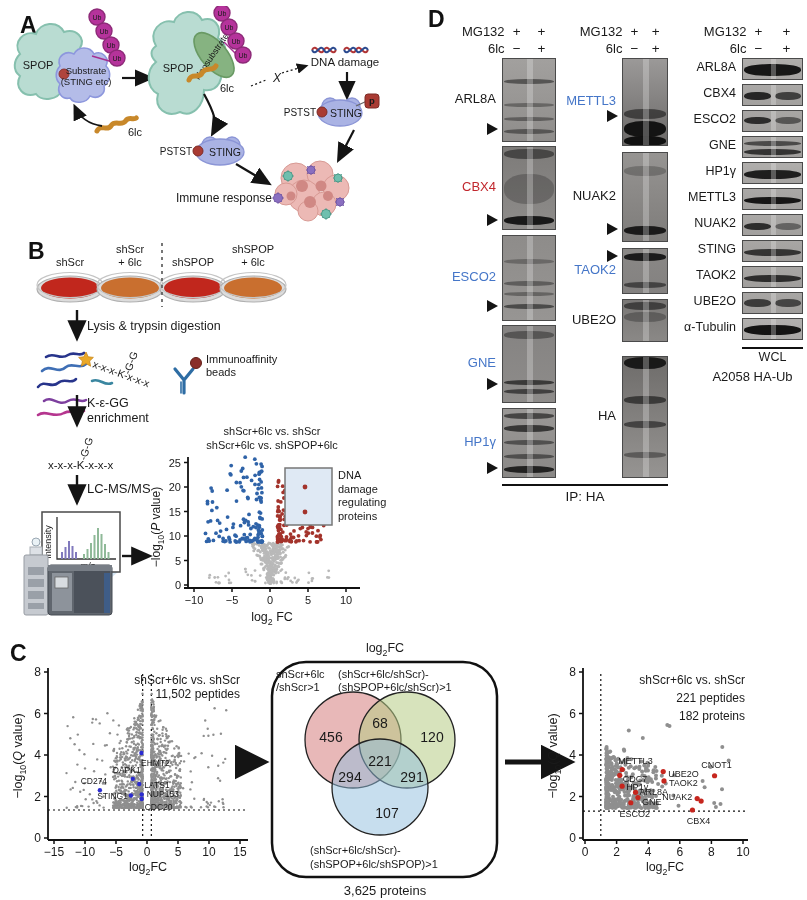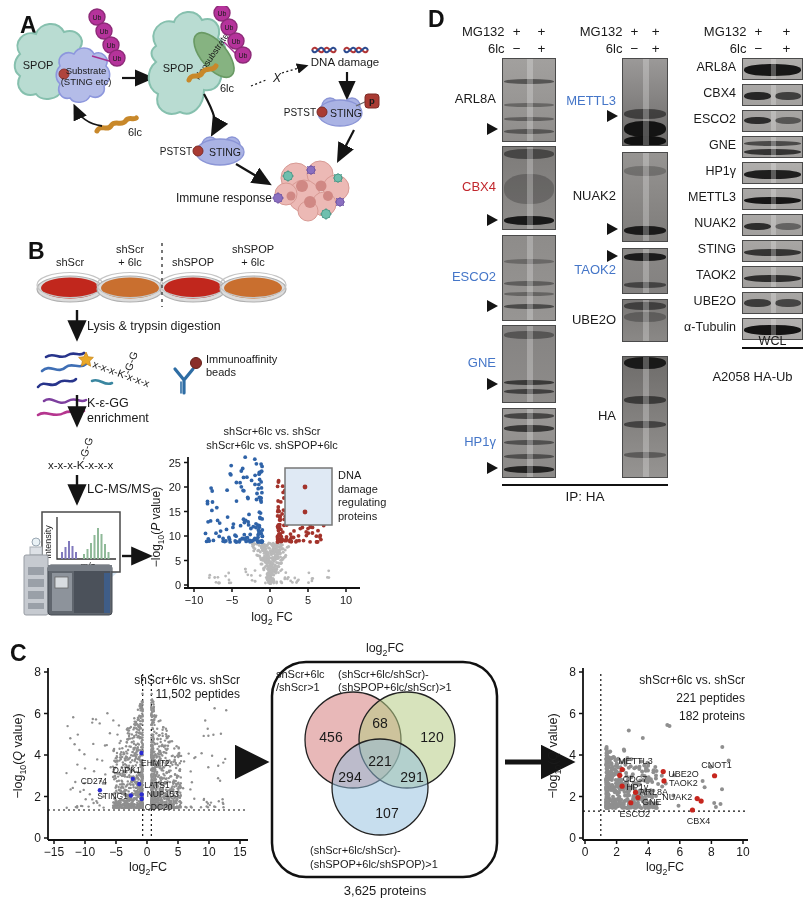--- a/index.html
+++ b/index.html
@@ -3245,16 +3245,16 @@
       <div class="blotlabel" style="left: 626px; top: 294px; width: 110px; font-size: 12.5px; color: rgb(26, 26, 26);">UBE2O</div>
       <div class="blot" style="left: 742px; top: 318px; width: 61px; height: 22px; background: linear-gradient(rgb(178, 176, 174), rgb(168, 166, 164));">
         <div class="band" style="top: 6px; height: 10px; background: rgba(15, 15, 15, 0.97);"></div>
         <div class="lanegap" style="left: 27.5px; width: 5.5px;"></div>
       </div>
       <div class="blotlabel" style="left: 626px; top: 320px; width: 110px; font-size: 12.5px; color: rgb(26, 26, 26);">α-Tubulin</div>
     </div>
   <div class="dabs" style="left:502px;top:484px;width:166px;border-top:2px solid #111"></div>
   <div class="dabs" style="left:502px;top:489px;width:166px;text-align:center;font-size:13.5px">IP: HA</div>
   <div class="dabs" style="left:742px;top:347px;width:61px;border-top:2px solid #111"></div>
-  <div class="dabs" style="left:742px;top:334px;width:61px;text-align:center;font-size:12.5px">WCL</div>
+  <div class="dabs" style="left:742px;top:350px;width:61px;text-align:center;font-size:12.5px">WCL</div>
   <div class="dabs" style="left:698px;top:369px;width:109px;text-align:center;font-size:13px">A2058 HA-Ub</div>
 
 </div>
 
 </body></html>

